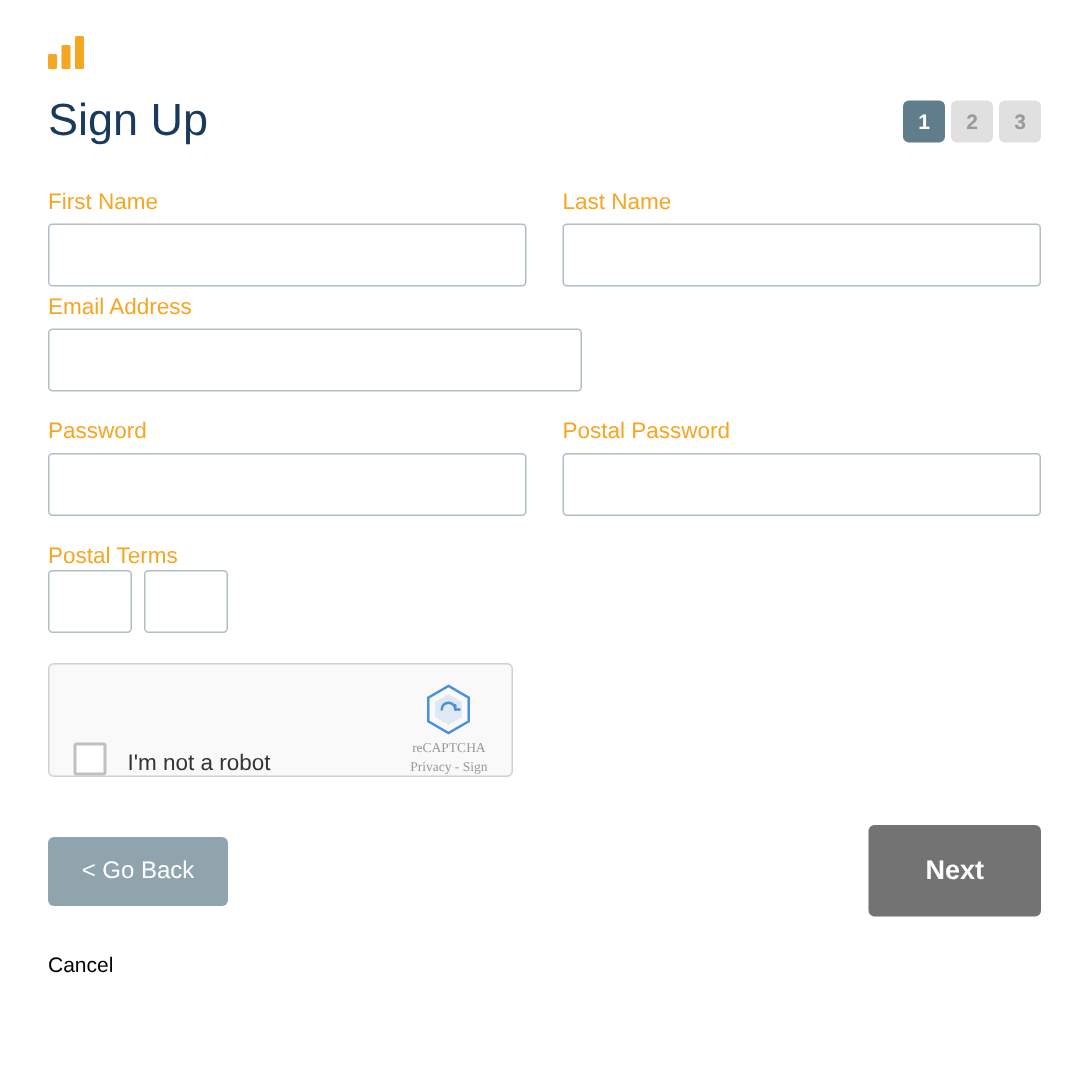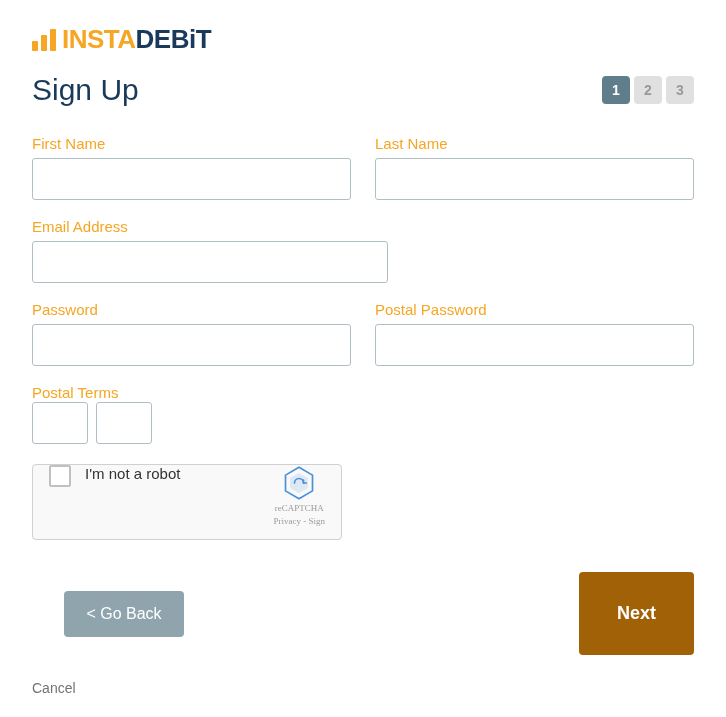--- a/index.html
+++ b/index.html
@@ -91,21 +91,21 @@
 
     .step.inactive {
       background: #e0e0e0;
       color: #999;
     }
 
     
     .form-row {
       display: flex;
       gap: 24px;
-      margin-bottom: 18px;
+      margin-bottom: 5px;
     }
 
     .form-group {
       display: flex;
       flex-direction: column;
       flex: 1;
     }
 
     .form-group.full {
       flex: 1;
@@ -148,21 +148,21 @@
       outline: none;
     }
 
     
     .recaptcha-box {
       border: 1px solid #d0d0d0;
       border-radius: 4px;
       width: 310px;
       height: 76px;
       display: flex;
-      align-items: flex-start;
+      align-items: flex-end;
       padding: 0 16px;
       background: #f9f9f9;
       margin-bottom: 32px;
       gap: 0;
     }
 
     .recaptcha-checkbox {
       width: 22px;
       height: 22px;
       border: 2px solid #c0c0c0;
@@ -193,50 +193,49 @@
       line-height: 1.2;
       font-family: Liberation Serif, serif;
     }
 
     
     .buttons-row {
       display: flex;
       justify-content: space-between;
       align-items: center;
       margin-bottom: 24px;
-      margin-left: 32px;
     }
 
     .btn-back {
       background: #90a4ae;
       color: #fff;
       border: none;
       border-radius: 4px;
       padding: 14px 22px;
       font-size: 16px;
       cursor: pointer;
       font-weight: 500;
       min-width: 120px;
     }
 
     .btn-next {
-      background: #a16207;
+      background: #737373;
       color: #fff;
       border: none;
       border-radius: 4px;
-      padding: 31px 38px;
+      padding: 20px 38px;
       font-size: 18px;
       cursor: pointer;
       font-weight: 600;
       min-width: 100px;
     }
 
     
     .cancel-link {
-      color: #737373;
+      color: #000000;
       font-size: 14px;
       text-decoration: none;
     }
 
     
     .recaptcha-icon {
       width: 36px;
       height: 36px;
     }
 
@@ -248,23 +247,20 @@
 <body>
 
 
 
 
 <div class="logo">
   <div class="logo-bars">
     <div class="logo-bar"></div>
     <div class="logo-bar"></div>
     <div class="logo-bar"></div>
-  </div>
-  <div class="logo-text">
-    <span>INSTA</span><span style="color:#1a3a5c;">DEBiT</span>
   </div>
 </div>
 
 
 <div class="header-row">
   <h1 class="page-title">Sign Up</h1>
   <div class="steps">
     <div class="step active">1</div>
     <div class="step inactive">2</div>
     <div class="step inactive">3</div>

